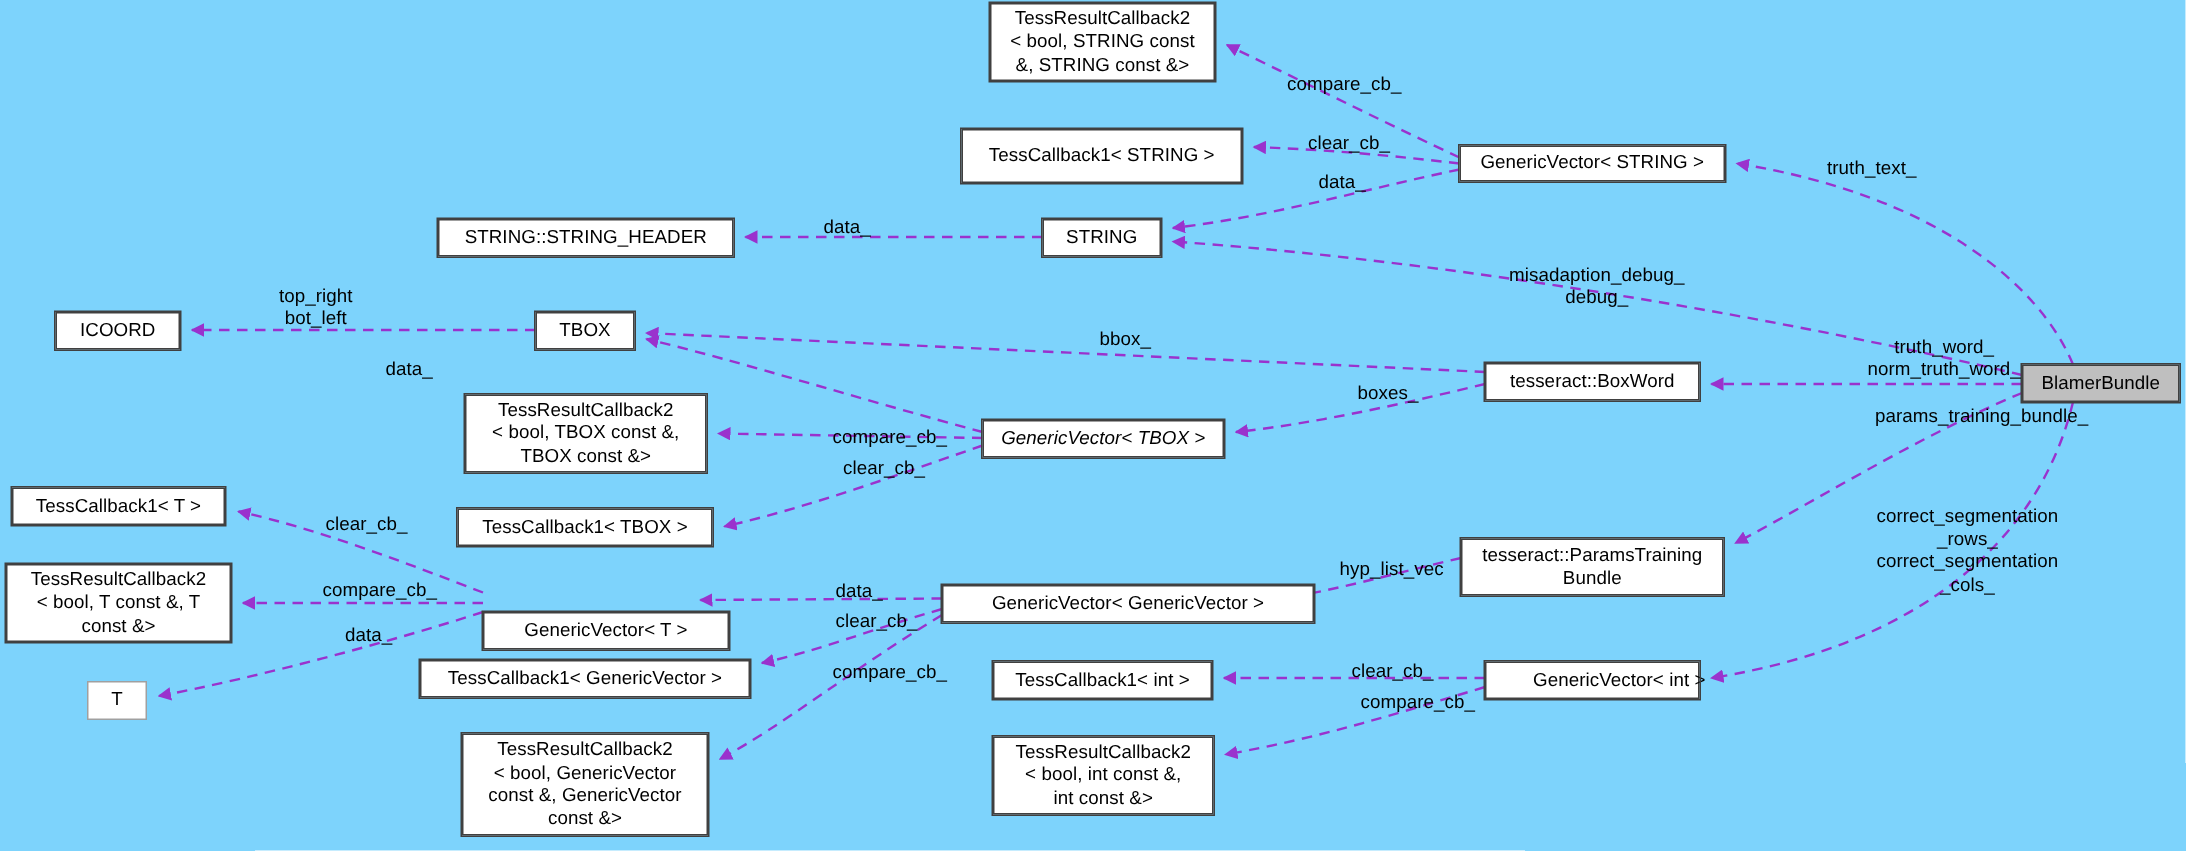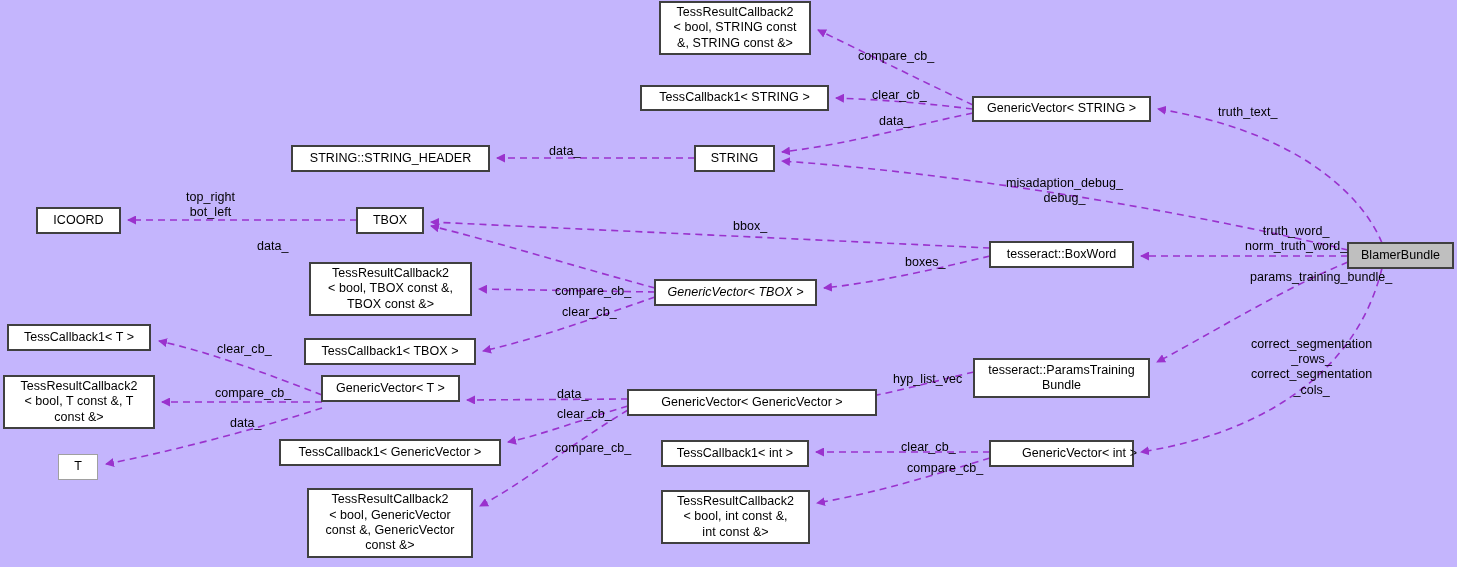--- a/index.html
+++ b/index.html
@@ -8,21 +8,21 @@
     padding: 0;
     background: #ffffff;
   }
   body {
     font-family: "Liberation Sans", sans-serif;
   }
   #diagram {
     position: relative;
     width: 1457px;
     height: 567px;
-    background: #c4b5fd;
+    background: #7dd3fc;
     overflow: hidden;
   }
   #edges {
     position: absolute;
     left: 0;
     top: 0;
     width: 1457px;
     height: 567px;
     pointer-events: none;
   }
@@ -94,40 +94,40 @@
         <path d="M 1348,262 C 1280,290 1200,340 1157,362" fill="none" stroke="#9a32cd" stroke-width="1.6" stroke-dasharray="7,5" marker-end="url(#arrow)"></path>
         <path d="M 990,452 L 816,452" fill="none" stroke="#9a32cd" stroke-width="1.6" stroke-dasharray="7,5" marker-end="url(#arrow)"></path>
         <path d="M 990,458 C 930,476 880,492 817,503" fill="none" stroke="#9a32cd" stroke-width="1.6" stroke-dasharray="7,5" marker-end="url(#arrow)"></path>
         <path d="M 1382,268 C 1360,360 1280,430 1141,452" fill="none" stroke="#9a32cd" stroke-width="1.6" stroke-dasharray="7,5" marker-end="url(#arrow)"></path>
       </g>
   </svg>
   <div id="node-layer">
       <div class="node" style="left: 660px; top: 2px; width: 150px; height: 52px;">TessResultCallback2
 &lt; bool, STRING const
 &amp;, STRING const &amp;&gt;</div>
-      <div class="node" style="left: 641px; top: 86px; width: 187px; height: 24px;">TessCallback1&lt; STRING &gt;</div>
+      <div class="node" style="left: 641px; top: 86px; width: 187px; height: 36px;">TessCallback1&lt; STRING &gt;</div>
       <div class="node" style="left: 973px; top: 97px; width: 177px; height: 24px;">GenericVector&lt; STRING &gt;</div>
       <div class="node" style="left: 292px; top: 146px; width: 197px; height: 25px;">STRING::STRING_HEADER</div>
       <div class="node" style="left: 695px; top: 146px; width: 79px; height: 25px;">STRING</div>
       <div class="node" style="left: 37px; top: 208px; width: 83px; height: 25px;">ICOORD</div>
       <div class="node" style="left: 357px; top: 208px; width: 66px; height: 25px;">TBOX</div>
       <div class="node" style="left: 990px; top: 242px; width: 143px; height: 25px;">tesseract::BoxWord</div>
       <div class="node gray" style="left: 1348px; top: 243px; width: 105px; height: 25px;">BlamerBundle</div>
       <div class="node" style="left: 310px; top: 263px; width: 161px; height: 52px;">TessResultCallback2
 &lt; bool, TBOX const &amp;,
 TBOX const &amp;&gt;</div>
       <div class="node" style="left: 655px; top: 280px; width: 161px; height: 25px; font-style: italic;">GenericVector&lt; TBOX &gt;</div>
       <div class="node" style="left: 8px; top: 325px; width: 142px; height: 25px;">TessCallback1&lt; T &gt;</div>
       <div class="node" style="left: 305px; top: 339px; width: 170px; height: 25px;">TessCallback1&lt; TBOX &gt;</div>
       <div class="node" style="left: 974px; top: 359px; width: 175px; height: 38px;">tesseract::ParamsTraining
 Bundle</div>
       <div class="node" style="left: 4px; top: 376px; width: 150px; height: 52px;">TessResultCallback2
 &lt; bool, T const &amp;, T
 const &amp;&gt;</div>
-      <div class="node" style="left: 322px; top: 376px; width: 137px; height: 25px;">GenericVector&lt; T &gt;</div>
+      <div class="node" style="left: 322px; top: 408px; width: 164px; height: 25px;">GenericVector&lt; T &gt;</div>
       <div class="node" style="left: 628px; top: 390px; width: 248px; height: 25px;">GenericVector&lt; GenericVector &gt;</div>
       <div class="node" style="left: 662px; top: 441px; width: 146px; height: 25px;">TessCallback1&lt; int &gt;</div>
       <div class="node" style="left: 990px; top: 441px; width: 143px; height: 25px; padding-left: 36px;">GenericVector&lt; int &gt;</div>
       <div class="node faint" style="left: 58px; top: 454px; width: 40px; height: 26px;">T</div>
       <div class="node" style="left: 280px; top: 440px; width: 220px; height: 25px;">TessCallback1&lt; GenericVector &gt;</div>
       <div class="node" style="left: 308px; top: 489px; width: 164px; height: 68px;">TessResultCallback2
 &lt; bool, GenericVector
 const &amp;, GenericVector
 const &amp;&gt;</div>
       <div class="node" style="left: 662px; top: 491px; width: 147px; height: 52px;">TessResultCallback2

